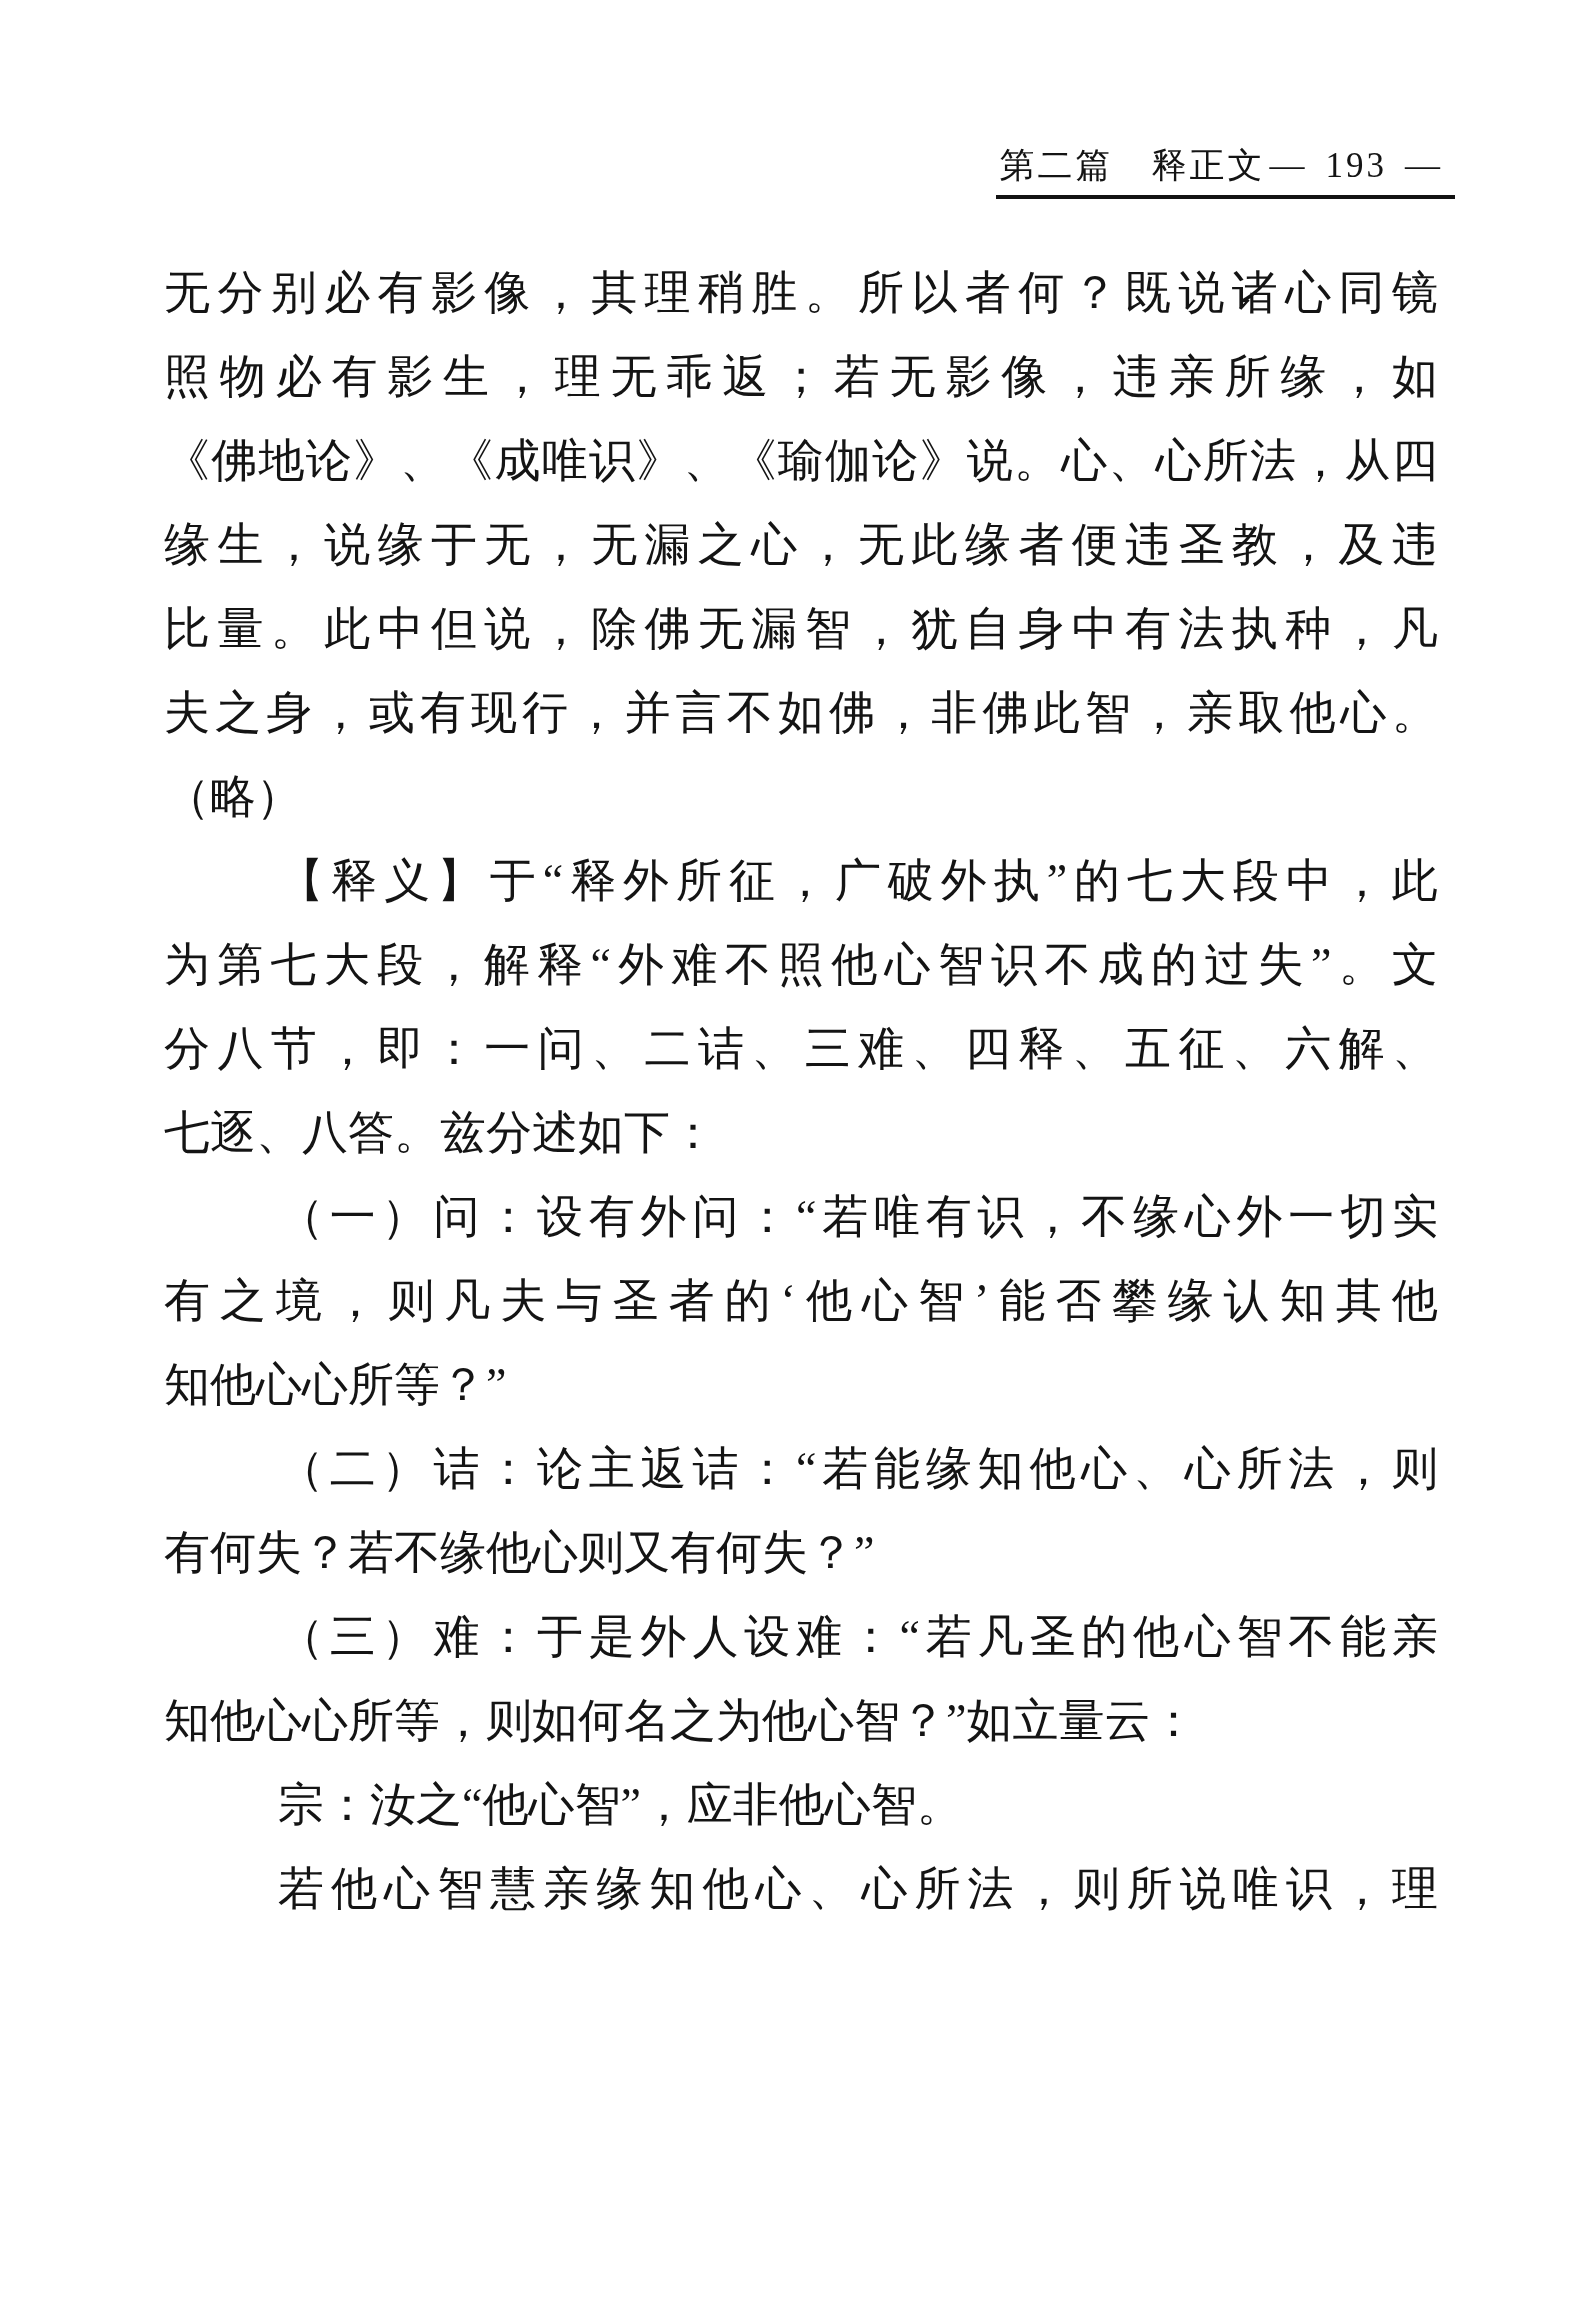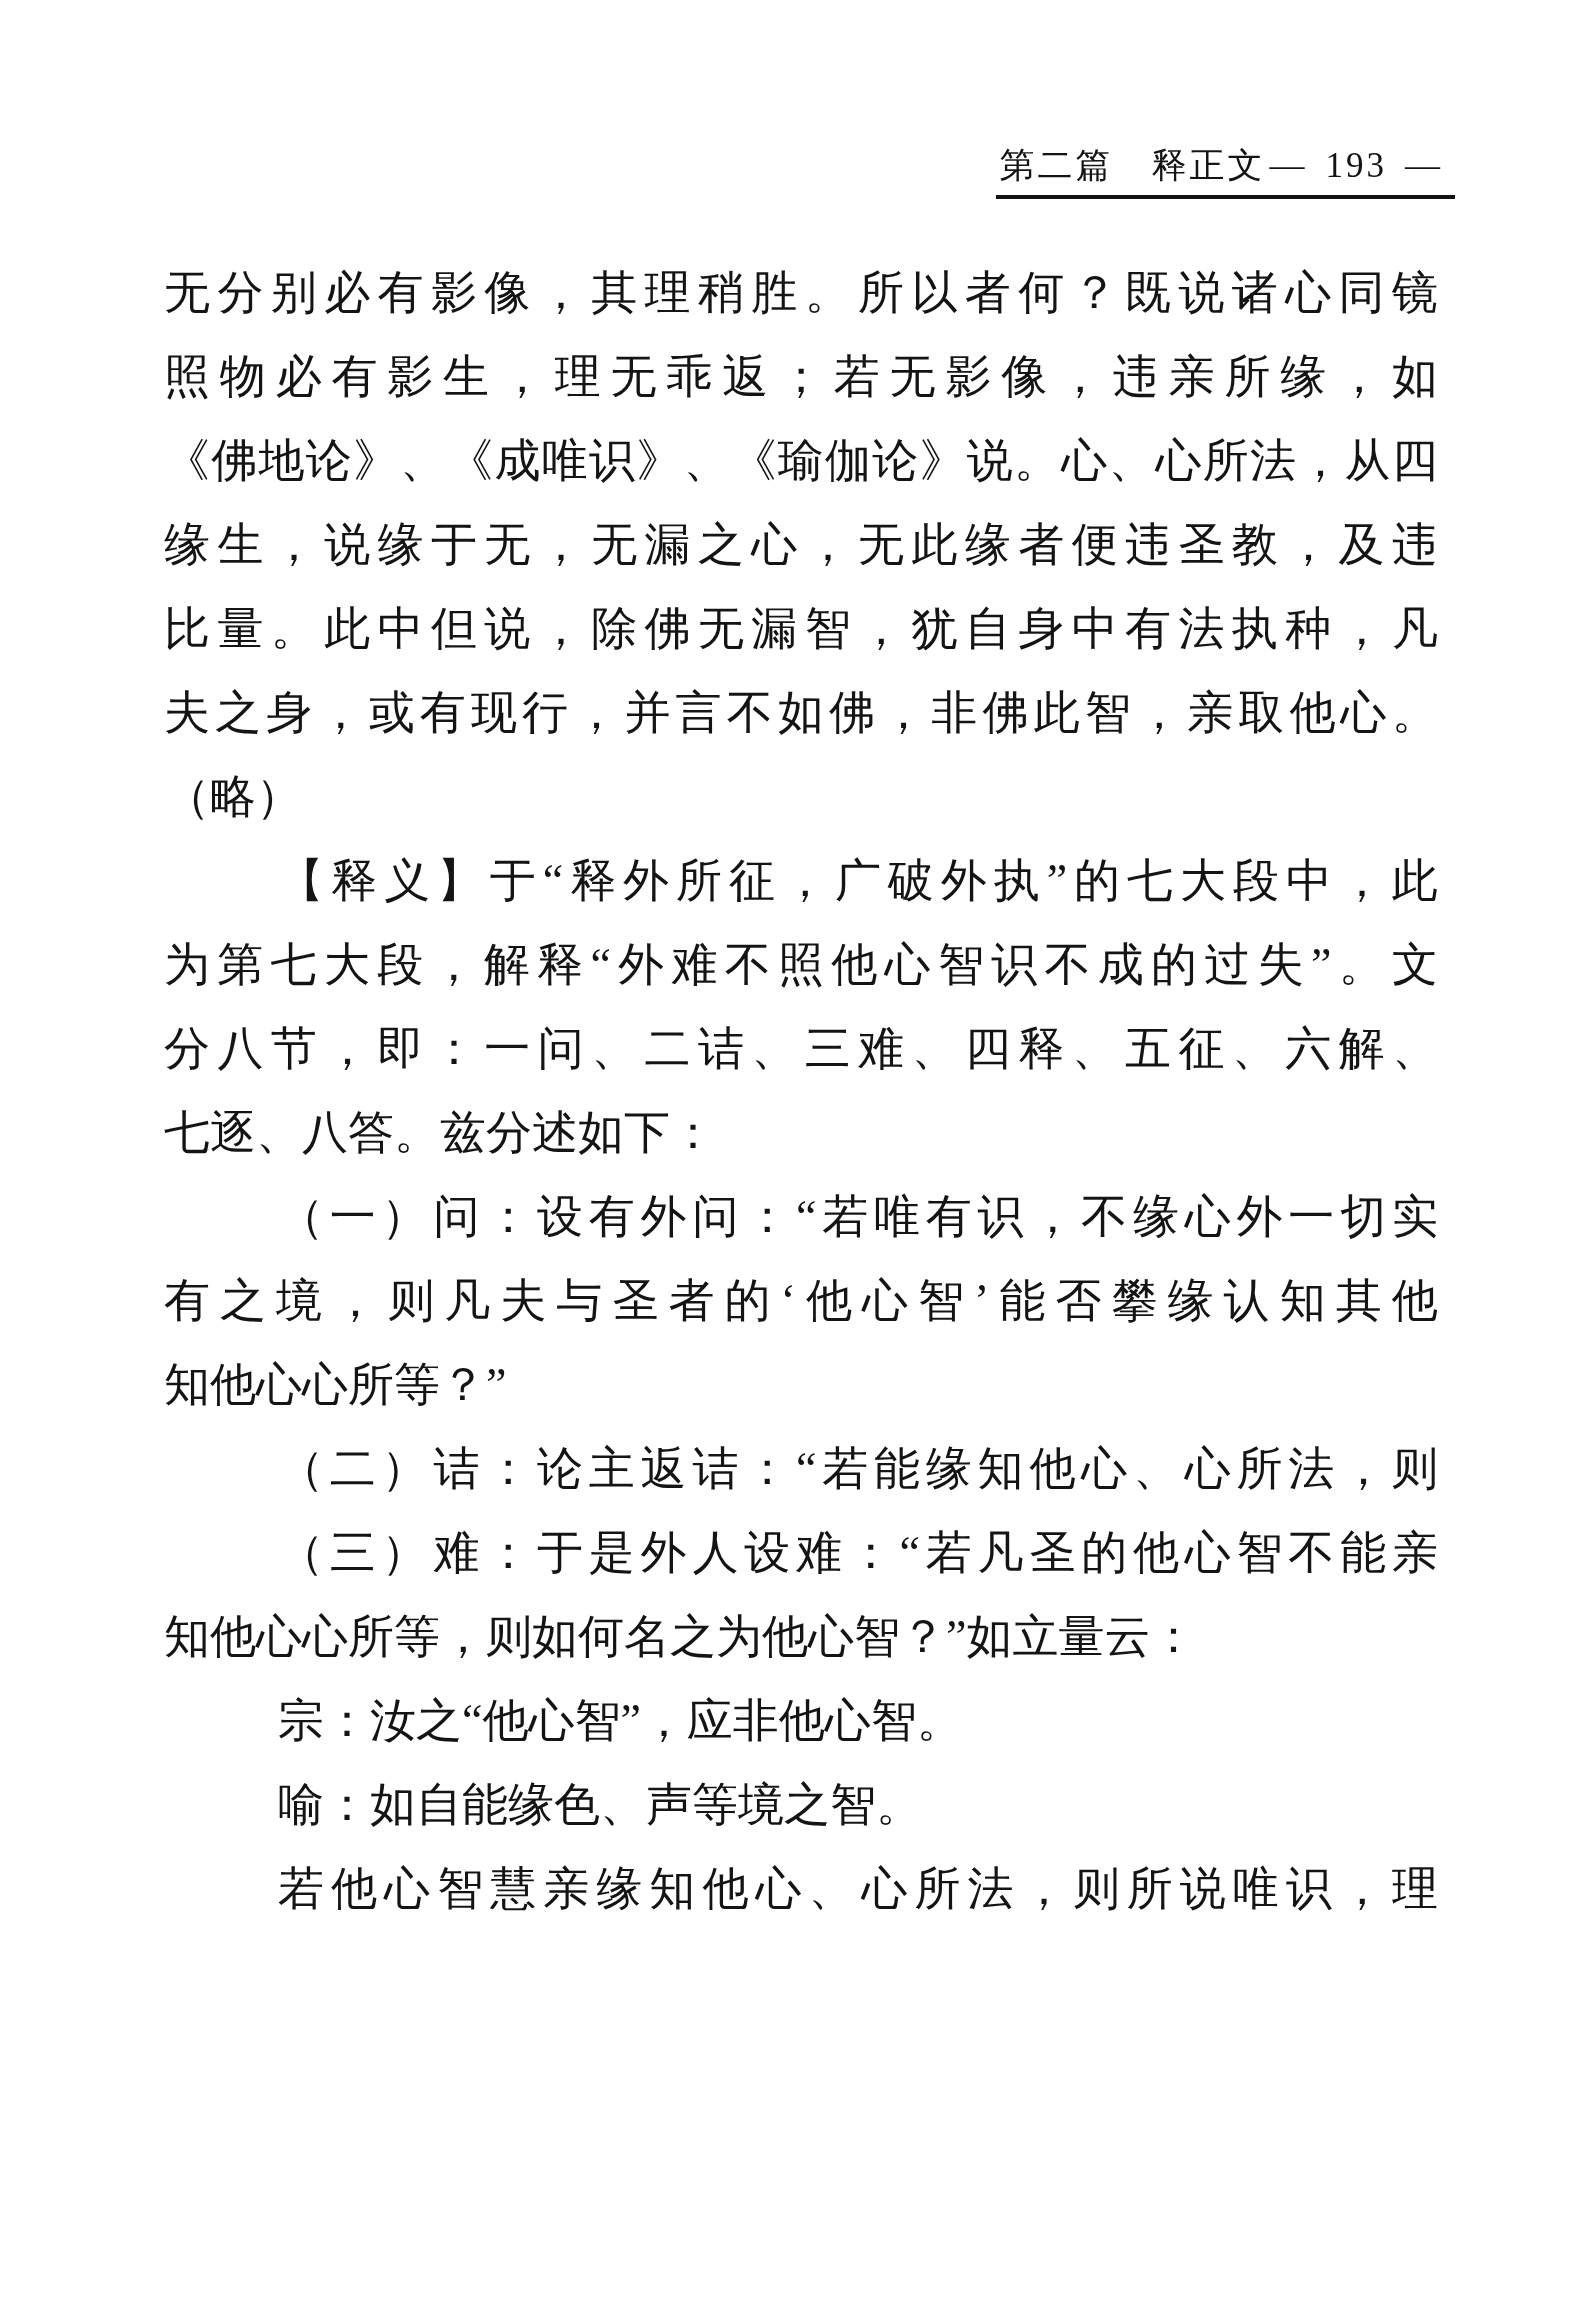--- a/index.html
+++ b/index.html
@@ -368,20 +368,21 @@
         <span>知</span>
         <span>他</span>
         <span>心</span>
         <span>、</span>
         <span>心</span>
         <span>所</span>
         <span>法</span>
         <span>，</span>
         <span>则</span>
       </div>
+      <div class="line">有何失？若不缘他心则又有何失？”</div>
       <div class="line j ind">
         <span>（</span>
         <span>三</span>
         <span>）</span>
         <span>难</span>
         <span>：</span>
         <span>于</span>
         <span>是</span>
         <span>外</span>
         <span>人</span>
@@ -395,21 +396,20 @@
         <span>的</span>
         <span>他</span>
         <span>心</span>
         <span>智</span>
         <span>不</span>
         <span>能</span>
         <span>亲</span>
       </div>
       <div class="line">知他心心所等，则如何名之为他心智？”如立量云：</div>
       <div class="line ind">宗：汝之“他心智”，应非他心智。</div>
-      <div class="line ind">喻：如自能缘色、声等境之智。</div>
       <div class="line j ind">
         <span>若</span>
         <span>他</span>
         <span>心</span>
         <span>智</span>
         <span>慧</span>
         <span>亲</span>
         <span>缘</span>
         <span>知</span>
         <span>他</span>

